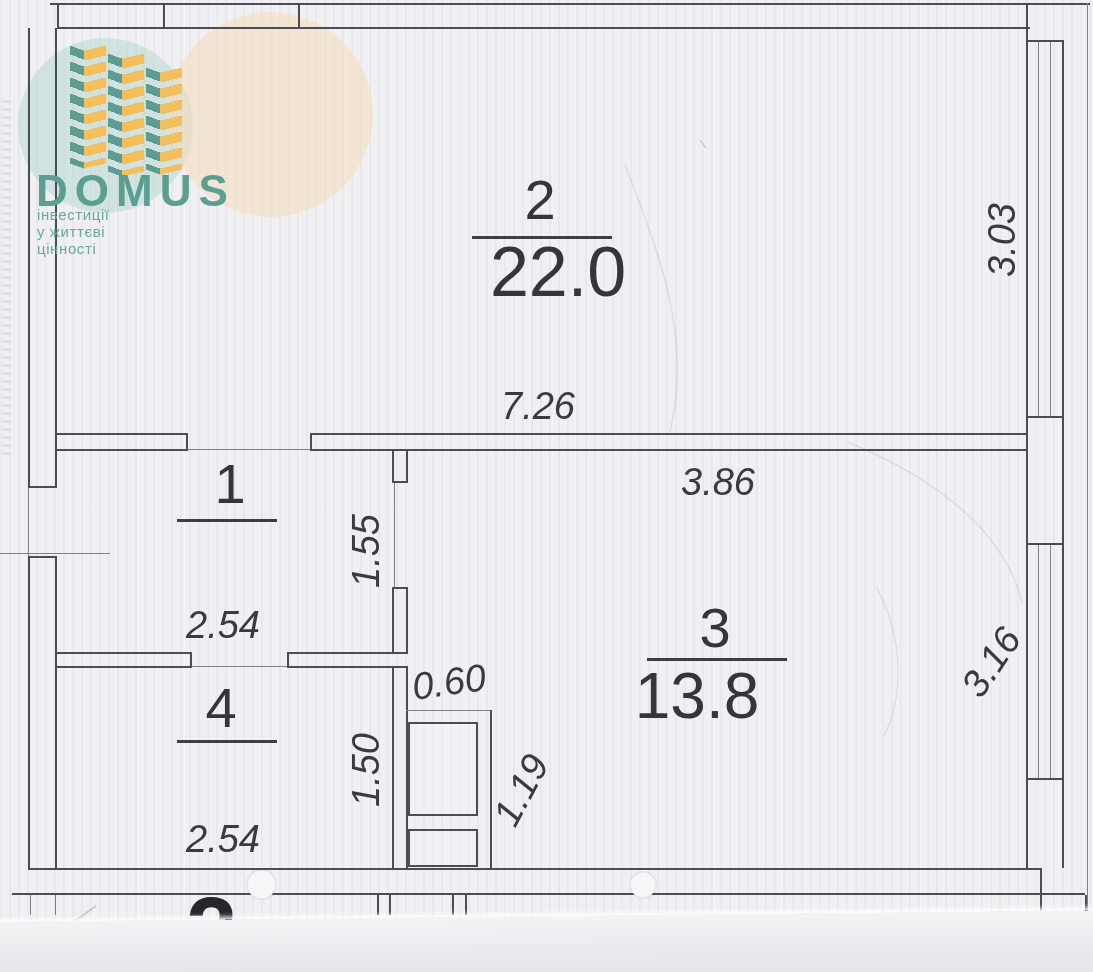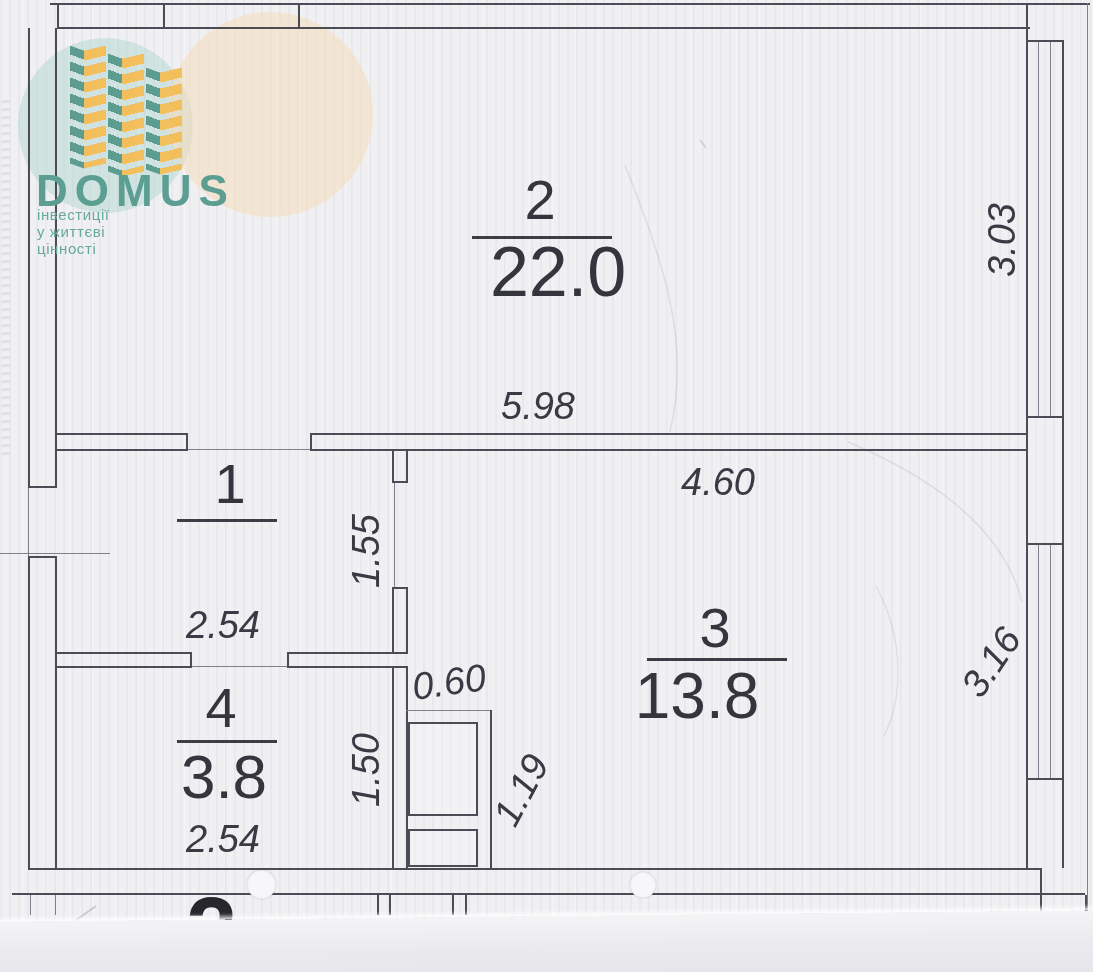--- a/index.html
+++ b/index.html
@@ -158,25 +158,24 @@
 
   <div class="lbl rnum" style="left:230px;top:484px">1</div>
   <div class="rule" style="left:177px;top:519px;width:100px"></div>
 
   <div class="lbl rnum" style="left:715px;top:628px">3</div>
   <div class="rule" style="left:647px;top:658px;width:140px"></div>
   <div class="lbl rarea" style="left:697px;top:696px;font-size:64px">13.8</div>
 
   <div class="lbl rnum" style="left:221px;top:708px">4</div>
   <div class="rule" style="left:177px;top:740px;width:100px"></div>
-  <div class="lbl rarea" style="left:224px;top:777px">3.8</div>
-
-  <div class="dim c" style="left:538px;top:406px">5.98</div>
+
+  <div class="dim c" style="left:538px;top:406px">7.26</div>
   <div class="dim c90" style="left:1002px;top:240px">3.03</div>
-  <div class="dim c" style="left:718px;top:482px">4.60</div>
+  <div class="dim c" style="left:718px;top:482px">3.86</div>
   <div class="dim c56" style="left:991px;top:662px">3.16</div>
   <div class="dim c" style="left:223px;top:625px">2.54</div>
   <div class="dim c90" style="left:366px;top:551px">1.55</div>
   <div class="dim c" style="left:223px;top:839px">2.54</div>
   <div class="dim c90" style="left:366px;top:770px">1.50</div>
   <div class="dim c8" style="left:449px;top:682px">0.60</div>
   <div class="dim c62" style="left:521px;top:790px">1.19</div>
 
   <div class="logo">
     <div class="tower" style="left:70px;top:48px;width:36px;height:118px">

